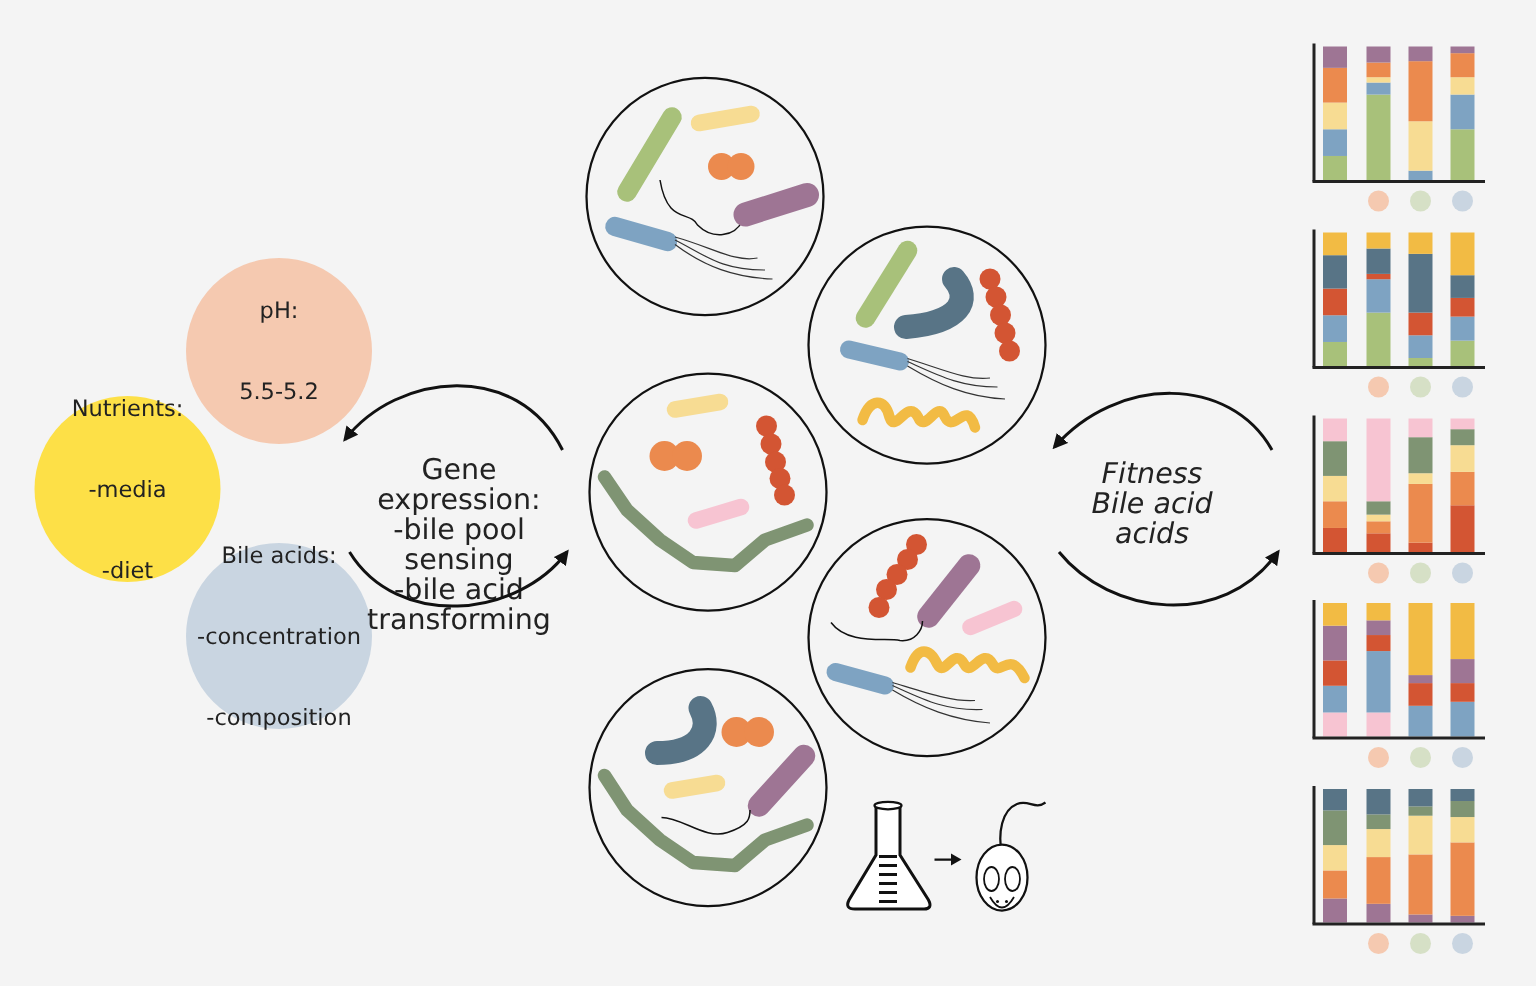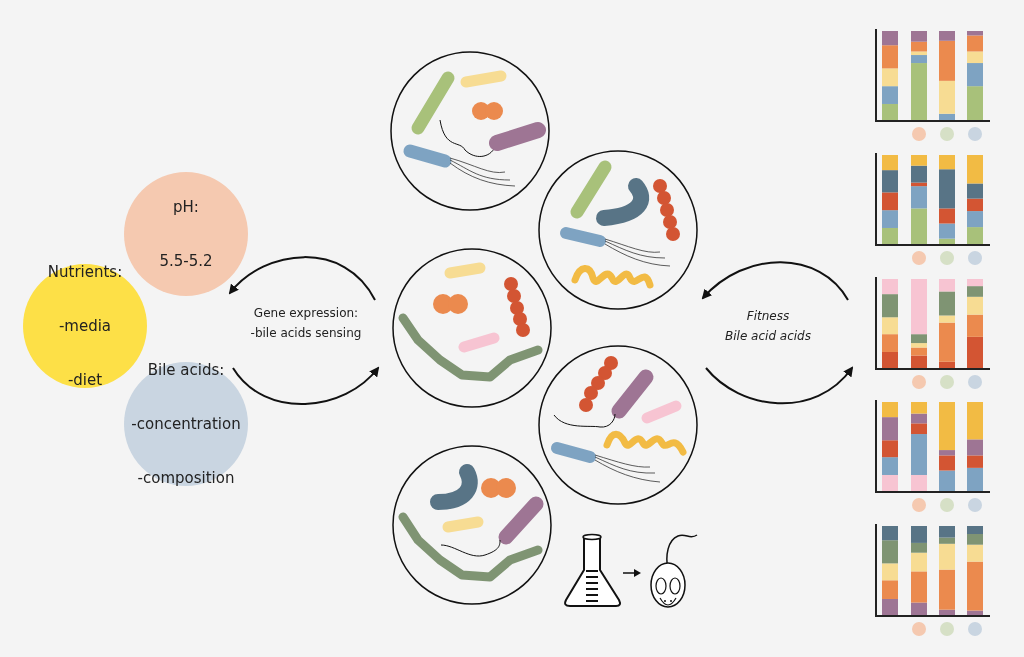--- a/index.html
+++ b/index.html
@@ -1,19 +1,19 @@
 <!DOCTYPE html>
 <html><head>
 <meta charset="utf-8">
 <style>
   html,body{margin:0;padding:0;background:#f4f4f4;}
   body{width:1024px;height:657px;position:relative;overflow:hidden;font-family:"DejaVu Sans",sans-serif;}
   .factor{position:absolute;border-radius:50%;display:flex;flex-direction:column;align-items:center;justify-content:center;text-align:center;font-size:15px;line-height:20px;color:#222;gap:34px;}
   .factor span{display:block;}
-  .lbl{position:absolute;text-align:center;font-size:12px;line-height:20px;color:#222;}
+  .lbl{position:absolute;text-align:center;font-size:19px;line-height:20px;color:#222;}
   .lbl span{display:block;}
   svg{position:absolute;left:0;top:0;}
 </style>
 </head>
 <body>
 
 <div class="factor" style="left:124px;top:172px;width:124px;height:124px;background:#f5c9b0;">
   <span>pH:</span>
   <span>5.5-5.2</span>
 </div>
@@ -23,21 +23,23 @@
   <span>-diet</span>
 </div>
 <div class="factor" style="left:124px;top:362px;width:124px;height:124px;background:#c9d5e1;">
   <span>Bile acids:</span>
   <span>-concentration</span>
   <span>-composition</span>
 </div>
 
 <div class="lbl" style="left:236px;top:303px;width:140px;">
   <span>Gene expression:</span>
-  <span>-bile acids sensing</span>
+  <span>-bile pool sensing</span>
+  <span>-bile acid</span>
+  <span>transforming</span>
 </div>
 <div class="lbl" style="left:708px;top:306px;width:120px;font-style:italic;">
   <span>Fitness</span>
   <span>Bile acid acids</span>
 </div>
 
 <svg width="1024" height="657">
   <defs>
     <marker id="ah" markerWidth="10" markerHeight="10" refX="8" refY="5" orient="auto" markerUnits="userSpaceOnUse">
       <path d="M0,0 L10,5 L0,10 z" fill="#111"></path>

